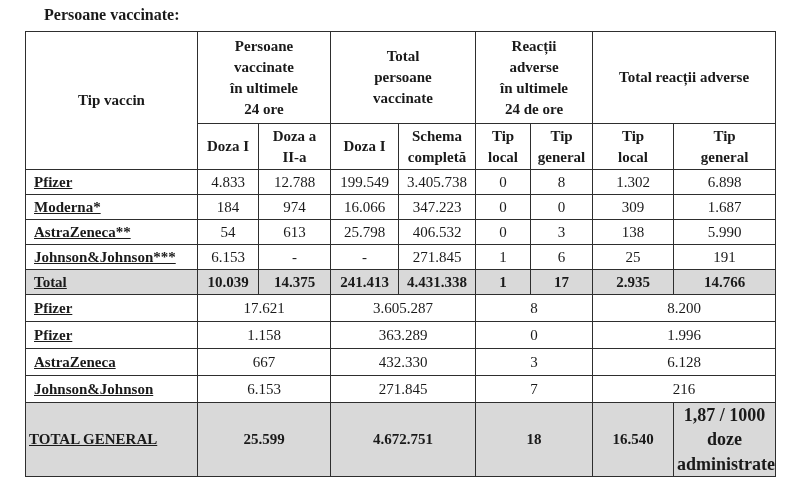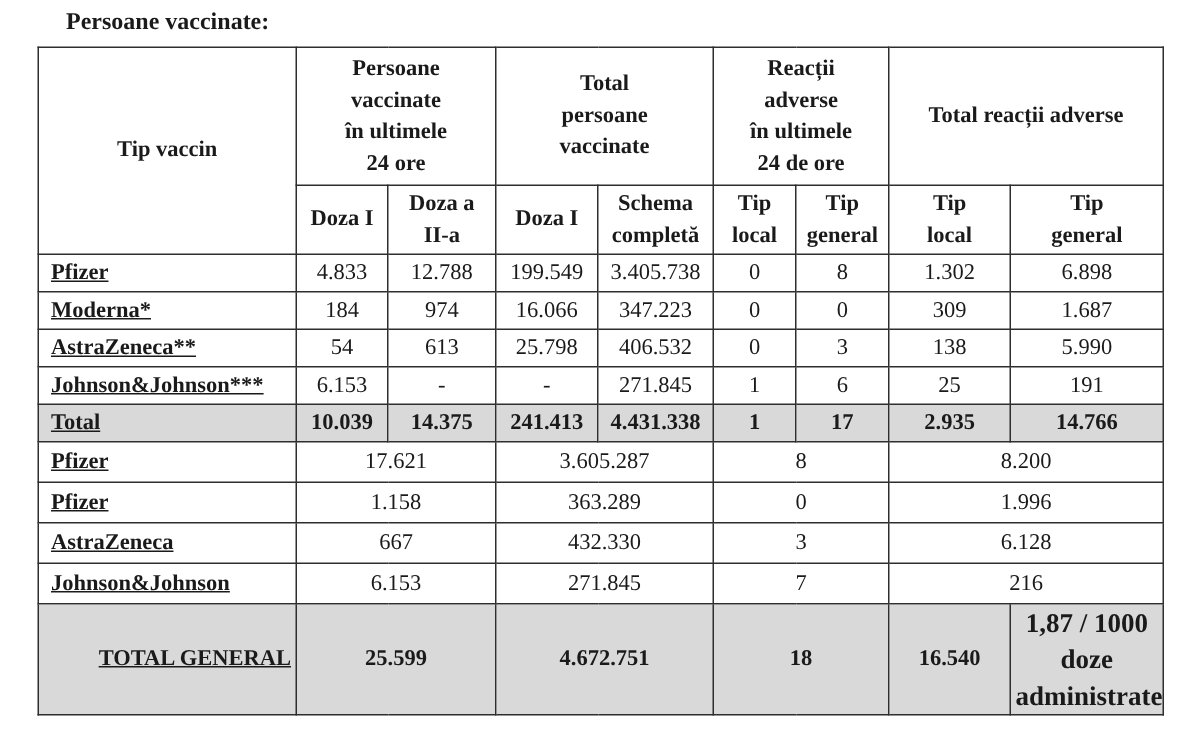--- a/index.html
+++ b/index.html
@@ -45,21 +45,21 @@
   }
   tr.h-group { height: 92px; }
   tr.h-sub   { height: 46px; }
   tr.h-data1 { height: 25px; }
   tr.h-data2 { height: 27px; }
   tr.h-tg    { height: 64px; }
   tr.shaded td {
     background: #d9d9d9;
     font-weight: bold;
   }
-  tr.h-tg td.rowlabel { text-align: right; padding-left: 3px; margin-left: 21px; }
+  tr.h-tg td.rowlabel { text-align: left; padding-left: 3px; margin-left: 21px; }
   tr.h-tg td.ratecell { font-size: 18px; line-height: 1.35; }
 </style>
 </head>
 <body>
 
 <div class="page-title">Persoane vaccinate:</div>
 
 <table class="vax">
   <colgroup>
     <col style="width:172px">

